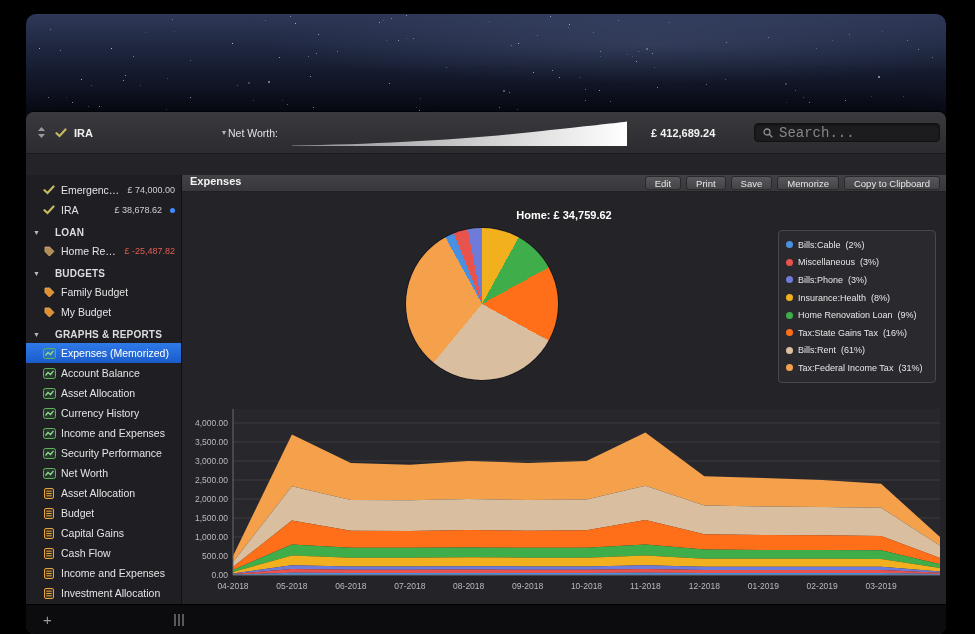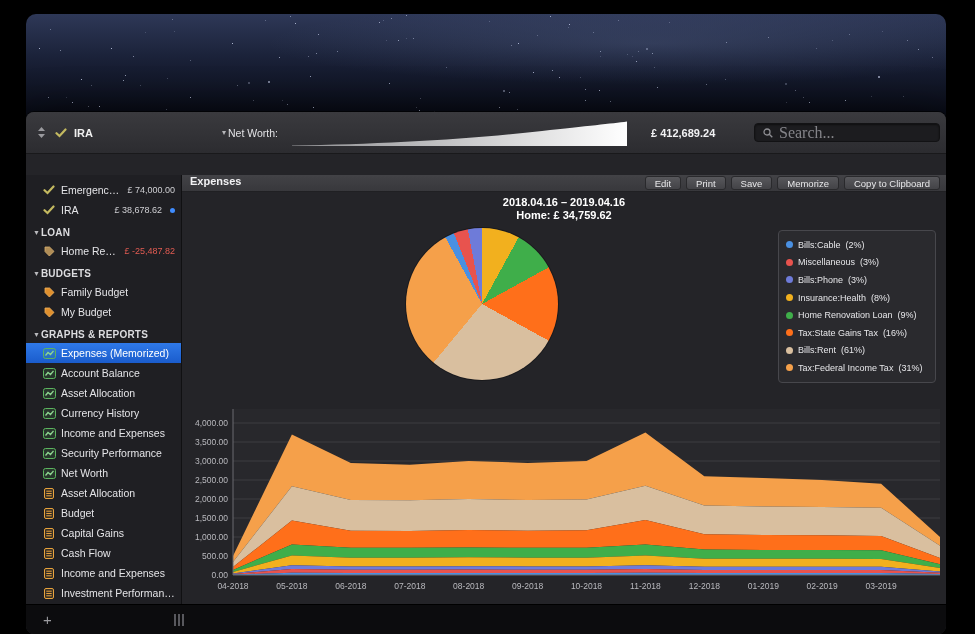--- a/index.html
+++ b/index.html
@@ -25,36 +25,36 @@
   .app-doc-icon{width:10px;height:10px;border-radius:50%;background:radial-gradient(circle at 35% 30%,#ffb066,#e8611c 75%)}
 
   .toolbar{height:42px;display:flex;align-items:center;background:linear-gradient(#3a3a3e,#2c2c30);border-bottom:1px solid #19191b}
   .acct-sel{display:flex;align-items:center;gap:6px;margin-left:8px;width:188px;color:#f0f0f0;font-size:11px;font-weight:bold}
   .nw-label{display:flex;align-items:center;gap:2px;font-size:10.5px;color:#e2e2e5;white-space:nowrap}
   .caret{font-size:8px;color:#b5b5b8}
   .spark{margin-left:14px;height:27px;line-height:0}
   .nw-value{margin-left:24px;font-size:11px;font-weight:bold;color:#f2f2f4;white-space:nowrap}
   .search{margin-left:auto;margin-right:6px;width:186px;height:19px;background:#1c1c1f;border:1px solid #121214;border-radius:4px;
     display:flex;align-items:center;padding:0 6px;gap:4px;box-shadow:inset 0 1px 2px rgba(0,0,0,.5)}
-  .search input{flex:1;min-width:0;background:transparent;border:none;outline:none;color:#ddd;font-size:16px;font-family:Liberation Serif, serif}
+  .search input{flex:1;min-width:0;background:transparent;border:none;outline:none;color:#ddd;font-size:14px;font-family:Liberation Mono, monospace}
   .search input::placeholder{color:#85858a}
 
   .content{position:absolute;top:63px;bottom:30px;left:0;right:0;display:flex}
 
   
   .sidebar{width:156px;background:#1f1f23;border-right:1px solid #101012;padding-top:5px;overflow:hidden}
   .sb-item{height:20px;display:flex;align-items:center;gap:5px;padding:0 6px 0 16px}
   .sb-item.selected{background:linear-gradient(#2f79e8,#1a5ccc)}
   .sb-item.selected .sb-label{color:#fff;font-weight:normal}
   .sb-icon{width:14px;display:flex;justify-content:center;flex:none;line-height:0}
   .sb-label{font-size:10.5px;color:#e4e4e7;white-space:nowrap;overflow:hidden;text-overflow:ellipsis}
   .sb-value{margin-left:auto;font-size:9px;color:#cfcfd3;white-space:nowrap}
   .sb-value.neg{color:#e25b52}
   .sb-dot{width:5px;height:5px;border-radius:50%;background:#3f8cff;margin-left:3px;flex:none}
-  .sb-header{height:21px;display:flex;align-items:flex-end;gap:1px;padding:0 6px 3px 7px}
+  .sb-header{height:21px;display:flex;align-items:flex-end;gap:15px;padding:0 6px 3px 7px}
   .sb-header-label{font-size:10px;font-weight:bold;color:#dcdcdf;letter-spacing:.2px}
   .tri{font-size:7px;color:#b9b9bd;line-height:1.5}
 
   
   .main{flex:1;display:flex;flex-direction:column;background:#242428;min-width:0}
   .main-header{height:17px;background:linear-gradient(#424246,#38383c);border-bottom:1px solid #202023;display:flex;padding:0 6px 0 8px}
   .rpt-title{font-size:11px;font-weight:bold;color:#f2f2f4}
   .hdr-buttons{margin-left:auto;display:flex;gap:5px;align-items:center}
   .hdr-btn{height:14px;padding:0 9px;font-size:9.5px;font-family:inherit;color:#e8e8ea;background:linear-gradient(#58585c,#434347);
     border:1px solid #29292c;border-radius:3px;line-height:11px}
@@ -417,36 +417,35 @@
         </div>
         <div class="sb-item">
           <span class="sb-icon">
             <svg width="10" height="11" viewBox="0 0 10 11">
               <rect x="0.5" y="0.5" width="9" height="10" rx="1.5" fill="rgba(235,165,60,0.12)" stroke="#e8a33d"></rect>
               <line x1="2.3" y1="3.2" x2="7.7" y2="3.2" stroke="#e8a33d"></line>
               <line x1="2.3" y1="5.5" x2="7.7" y2="5.5" stroke="#e8a33d"></line>
               <line x1="2.3" y1="7.8" x2="7.7" y2="7.8" stroke="#e8a33d"></line>
             </svg>
           </span>
-          <span class="sb-label">Investment Performance</span>
+          <span class="sb-label">Investment Allocation</span>
         </div>
       </div>
     <div class="main">
       <div class="main-header">
         <span class="rpt-title">Expenses</span>
         <div class="hdr-buttons" id="hdr-buttons">
             <button class="hdr-btn">Edit</button>
             <button class="hdr-btn">Print</button>
             <button class="hdr-btn">Save</button>
             <button class="hdr-btn">Memorize</button>
             <button class="hdr-btn">Copy to Clipboard</button>
           </div>
       </div>
       <div class="report">
-        <div class="date-line">2018.04.16 – 2019.04.16</div>
         <div class="total-line">
           <span>Home:</span>&nbsp;<span>£ 34,759.62</span>
         </div>
         <div class="pie" id="pie" style="background: conic-gradient(from -28.8deg, rgb(74, 144, 226) 0%, rgb(74, 144, 226) 2%, rgb(232, 83, 78) 2%, rgb(232, 83, 78) 5%, rgb(110, 123, 217) 5%, rgb(110, 123, 217) 8%, rgb(242, 176, 30) 8%, rgb(242, 176, 30) 16%, rgb(63, 174, 74) 16%, rgb(63, 174, 74) 25%, rgb(255, 111, 26) 25%, rgb(255, 111, 26) 41%, rgb(217, 191, 159) 41%, rgb(217, 191, 159) 69%, rgb(245, 160, 74) 69%, rgb(245, 160, 74) 100%);"></div>
         <div class="legend" id="legend">
             <div class="lg-row">
               <span class="lg-dot" style="background:#4a90e2"></span>
               <span class="lg-label">Bills:Cable</span>
               <span class="lg-pct">(2%)</span>
             </div>

